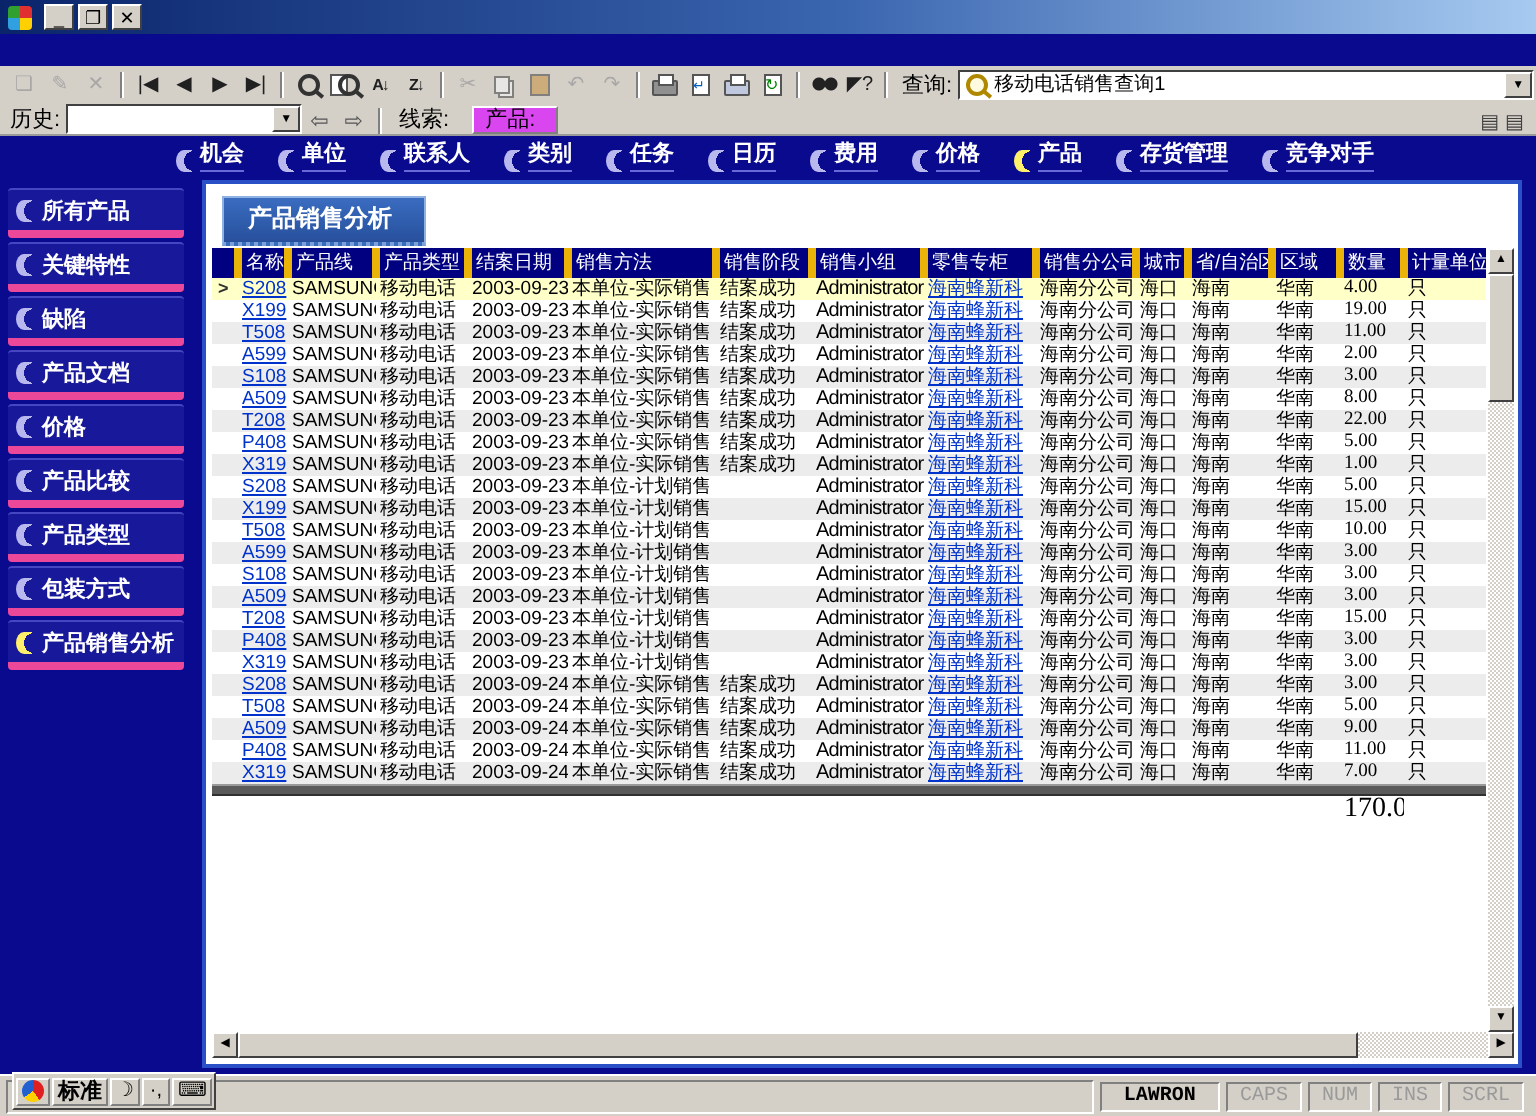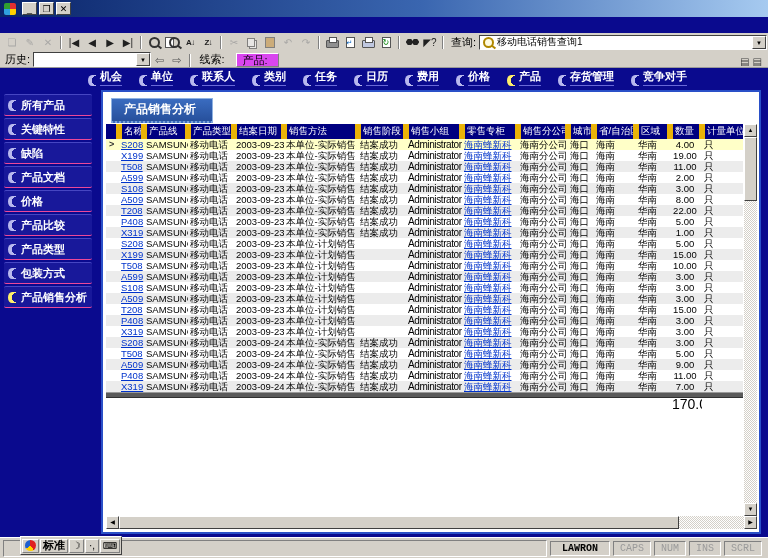--- a/index.html
+++ b/index.html
@@ -61,39 +61,39 @@
   .navtabs{position:absolute;left:0;top:68px;width:768px;height:18px;background:#0a0a8e;
     display:flex;align-items:center;padding-left:88px;box-sizing:border-box;gap:17px;}
   .nav-tab{display:flex;align-items:flex-end;gap:4px;cursor:default;}
   .nav-tab .tab-label{color:#fff;font-size:11px;font-weight:bold;border-bottom:1px solid #6868d8;padding-bottom:1px;white-space:nowrap;}
   .crescent{width:8px;height:11px;display:inline-block;
     background:radial-gradient(circle at 9px 5.5px,transparent 5px,#b8b8ee 5px);border-radius:50% 0 0 50%;}
   .nav-tab.active .crescent,.side-item.active .crescent{background:radial-gradient(circle at 9px 5.5px,transparent 5px,#ffef6a 5px);}
   
   .sidebar{position:absolute;left:0;top:86px;width:97px;bottom:21px;background:#0a0a8e;padding-top:8px;box-sizing:border-box;}
   .side-item{display:flex;align-items:center;gap:5px;height:20px;margin:0 5px 2px 4px;padding-left:4px;
-    background:#18189a;border-top:1px solid #4646c2;border-bottom:1px solid #ec4899;border-radius:2px;}
+    background:#18189a;border-top:1px solid #4646c2;border-bottom:4px solid #ec4899;border-radius:2px;}
   .side-item .side-label{color:#fff;font-size:11px;font-weight:bold;white-space:nowrap;}
   
   .main-panel{position:absolute;left:101px;top:90px;width:660px;height:444px;background:#fff;
     border:2px solid #2a50c8;box-sizing:border-box;}
   .page-title-tab{position:absolute;left:8px;top:6px;background:linear-gradient(#3a6cc0,#27509c);
     border:1px solid #8fb2e2;border-bottom:2px dotted #7aa0d8;color:#fff;font-size:12px;font-weight:bold;
     padding:2px 16px 3px 12px;}
   
   .grid{position:absolute;left:3px;top:32px;width:637px;border-collapse:collapse;table-layout:fixed;}
   .grid th{background:#000080;color:#fff;font-size:9.5px;font-weight:normal;text-align:left;
-    padding:1px 2px;white-space:nowrap;overflow:hidden;border-left:6px solid #eab308;height:12px;}
+    padding:1px 2px;white-space:nowrap;overflow:hidden;border-left:4px solid #eab308;height:12px;}
   .grid th:first-child{border-left:none;}
   .grid td{font-size:9.5px;color:#000;padding:0 2px;height:11px;line-height:11px;white-space:nowrap;overflow:hidden;}
   .grid tr.stripe td{background:#ececec;}
   .grid tr.current td{background:#ffffc8;}
   .grid td.marker{font-weight:bold;font-size:9px;color:#303030;padding-left:3px;}
   .grid .link{color:#0033cc;text-decoration:underline;}
-  .grid td.num{text-align:center;padding-right:4px;}
+  .grid td.num{text-align:left;padding-right:4px;font-family:Liberation Serif, serif;}
   .grid td.c-team{font-size:10px;letter-spacing:-0.4px;}
   .grid tr.sep-row td{height:4px;background:#5a5a5a;border-top:1px solid #9a9a9a;border-bottom:1px solid #303030;padding:0;}
   .grid tr.total-row td{font-size:14px;height:13px;background:#fff;}
   
   .vscroll{position:absolute;left:641px;top:32px;width:13px;height:392px;background:
     repeating-conic-gradient(#fff 0 25%,#d4d0c8 0 50%) 0 0/2px 2px;}
   .vscroll .sb-btn,.hscroll .sb-btn{position:absolute;width:13px;height:13px;background:#d4d0c8;
     border:1px solid;border-color:#fff #404040 #404040 #fff;font-size:6px;color:#000;text-align:center;line-height:11px;box-sizing:border-box;}
   .vscroll .up{top:0;} .vscroll .down{bottom:0;}
   .vscroll .thumb{position:absolute;top:13px;left:0;width:13px;height:64px;background:#d4d0c8;
@@ -104,21 +104,21 @@
   .hscroll .thumb{position:absolute;left:13px;top:0;width:560px;height:13px;background:#d4d0c8;
     border:1px solid;border-color:#fff #404040 #404040 #fff;box-sizing:border-box;}
   
   .statusbar{position:absolute;left:0;bottom:0;width:768px;height:21px;background:#d4d0c8;
     display:flex;align-items:center;padding:0 3px;box-sizing:border-box;border-top:1px solid #fff;}
   .status-fill{flex:1;height:15px;border:1px solid;border-color:#808080 #fff #fff #808080;margin-right:3px;}
   .status-panel{height:15px;border:1px solid;border-color:#808080 #fff #fff #808080;
     font-size:10px;display:flex;align-items:center;justify-content:center;padding:0 6px;margin-right:3px;box-sizing:border-box;}
   .status-panel.user{font-weight:bold;color:#000;min-width:60px;font-family:"Liberation Mono","DejaVu Sans Mono",monospace;}
   .status-panel.ind{color:#9a9a9a;min-width:32px;font-family:"Liberation Mono","DejaVu Sans Mono",monospace;}
-  .ime-bar{position:absolute;left:20px;bottom:3px;height:17px;background:#d4d0c8;display:flex;align-items:center;
+  .ime-bar{position:absolute;left:6px;bottom:3px;height:17px;background:#d4d0c8;display:flex;align-items:center;
     border:1px solid;border-color:#fff #404040 #404040 #fff;padding:0 1px;gap:1px;}
   .ime-btn{height:14px;min-width:14px;display:flex;align-items:center;justify-content:center;
     border:1px solid;border-color:#fff #808080 #808080 #fff;font-size:10px;background:#d4d0c8;padding:0 2px;box-sizing:border-box;}
   .ime-logo{width:11px;height:11px;border-radius:50%;background:conic-gradient(#e02020 0 40%,#ffd000 0 65%,#2060d0 0);}
   .ime-name{font-size:11px;font-weight:bold;}
 </style>
 </head>
 <body>
 
 <div class="app">

